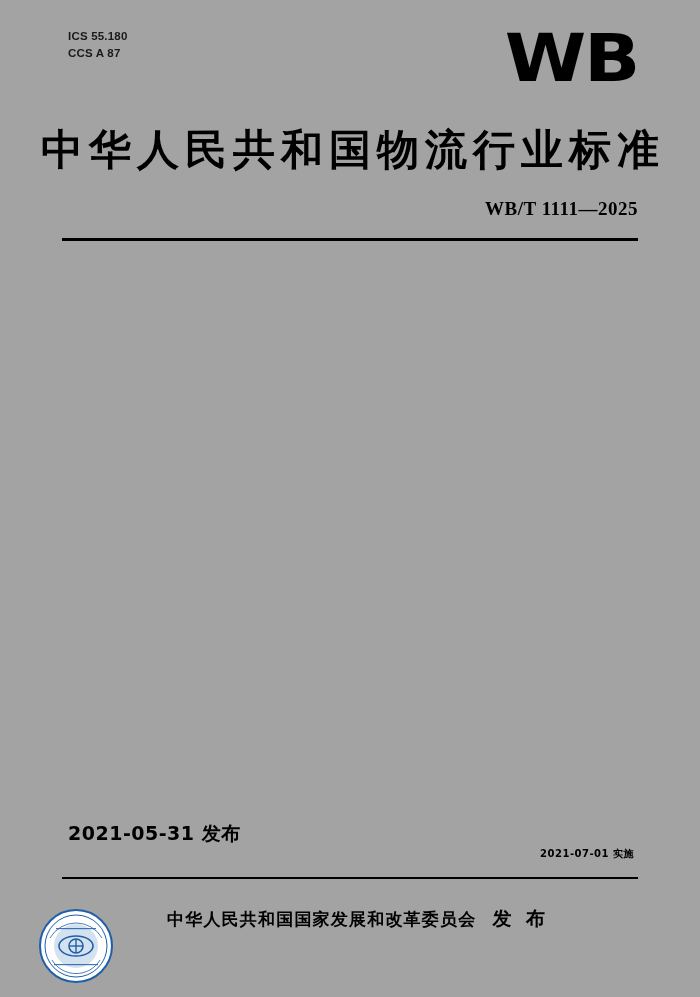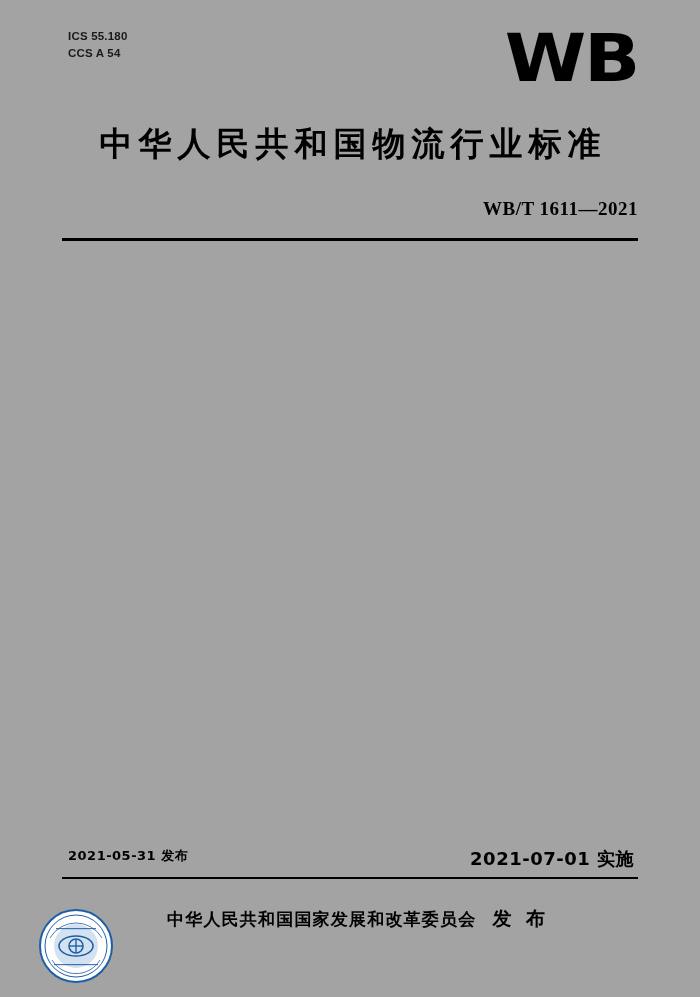--- a/index.html
+++ b/index.html
@@ -46,21 +46,21 @@
   }
 
   
   .cn-title {
     position: absolute;
     left: 0;
     right: 0;
     top: 122px;
     text-align: center;
     font-family: "DejaVu Sans", sans-serif;
-    font-size: 33px;
+    font-size: 42px;
     font-weight: bold;
     letter-spacing: 6px;
     color: #000000;
     padding-left: 6px;
   }
 
   
   .std-number {
     position: absolute;
     right: 62px;
@@ -113,33 +113,33 @@
     font-size: 16px;
     font-weight: bold;
     letter-spacing: 0.3px;
     color: #000000;
   }
 
   
   .date-issue {
     position: absolute;
     left: 68px;
-    top: 847px;
-    font-family: "DejaVu Sans", sans-serif;
-    font-size: 13px;
+    top: 821px;
+    font-family: "DejaVu Sans", sans-serif;
+    font-size: 19px;
     font-weight: bold;
     letter-spacing: 0.5px;
     color: #000000;
   }
   .date-effective {
     position: absolute;
     right: 66px;
     top: 847px;
     font-family: "DejaVu Sans", sans-serif;
-    font-size: 18px;
+    font-size: 10px;
     font-weight: bold;
     letter-spacing: 0.5px;
     color: #000000;
   }
 
   
   .publisher-row {
     position: absolute;
     left: 16px;
     right: 0;
@@ -174,28 +174,28 @@
   }
   .emblem svg { display: block; }
 </style>
 </head>
 <body>
 
 <div class="page">
 
   <div class="ics-block">
     <div>ICS 55.180</div>
-    <div>CCS A 54</div>
+    <div>CCS A 87</div>
   </div>
 
   <div class="wb-logo">WB</div>
 
   <div class="cn-title">中华人民共和国物流行业标准</div>
 
-  <div class="std-number">WB/T 1611—2021</div>
+  <div class="std-number">WB/T 1111—2025</div>
 
   <div class="rule-top"></div>
 
 
   <div class="rule-bottom"></div>
 
   <div class="date-issue">2021-05-31 发布</div>
   <div class="date-effective">2021-07-01 实施</div>
 
   <div class="publisher-row">

